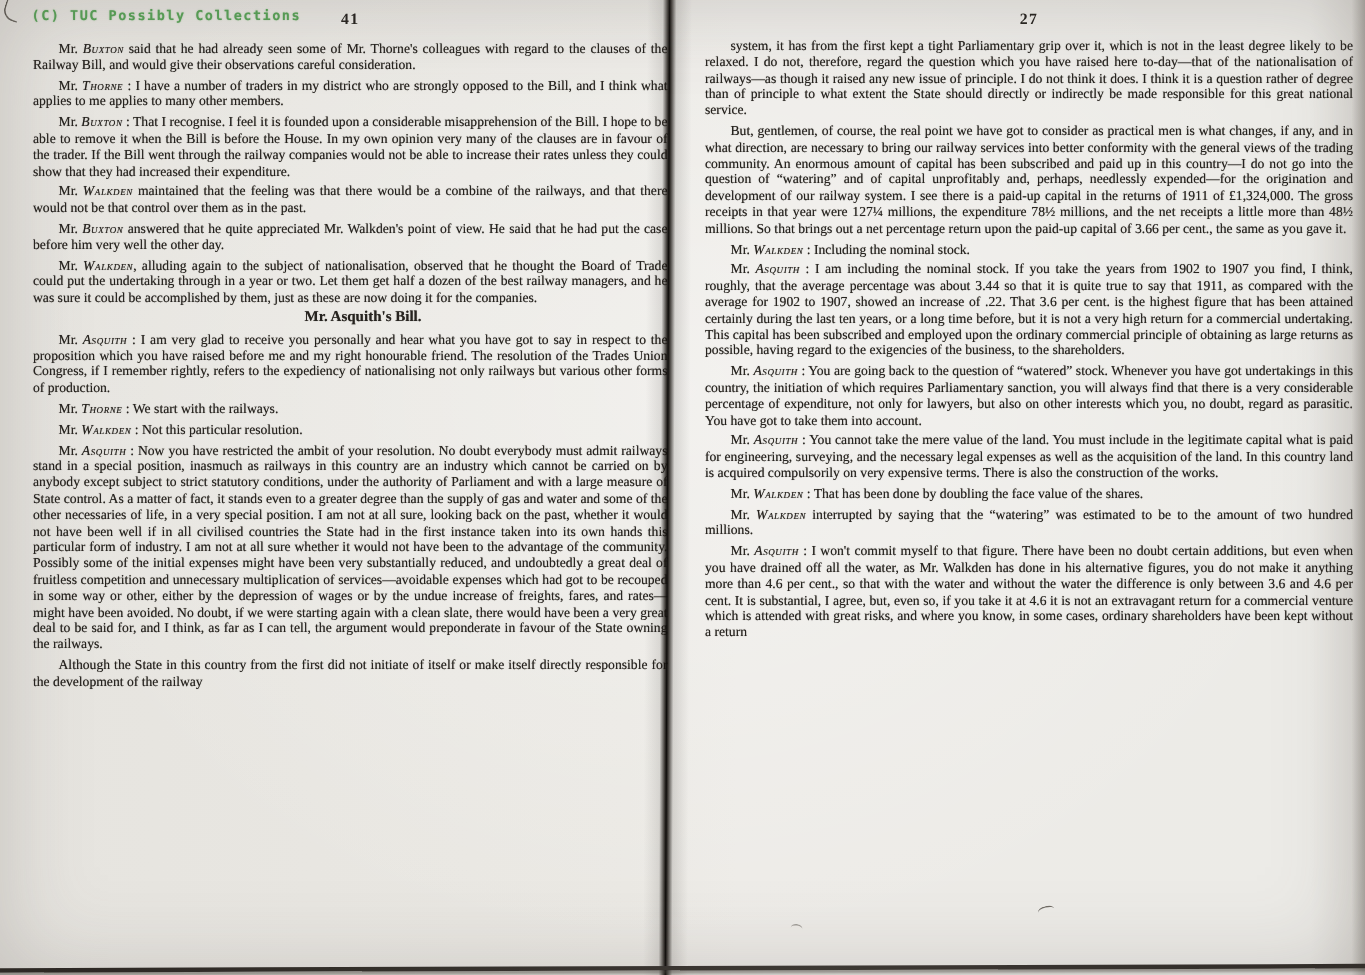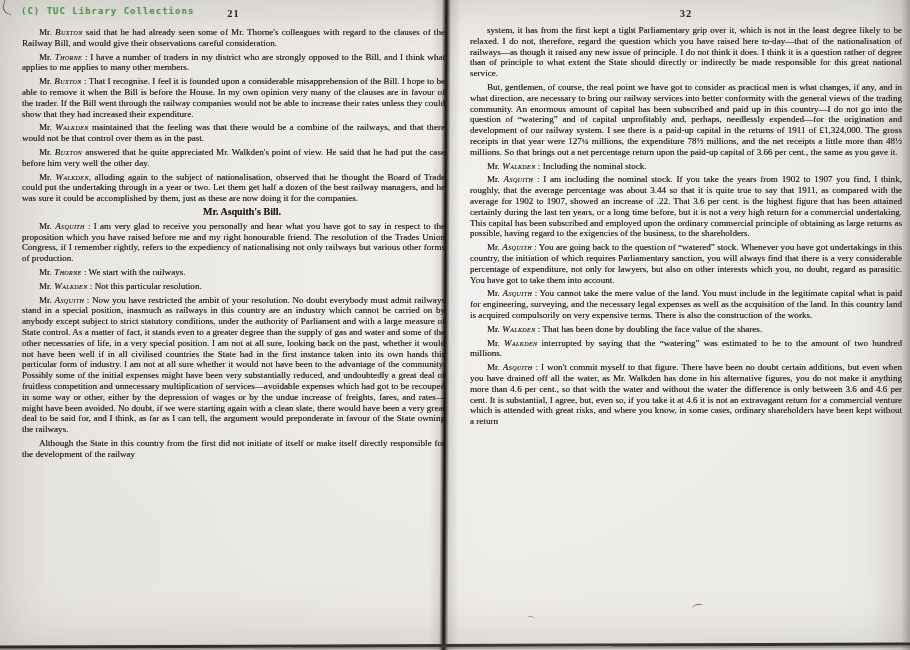--- a/index.html
+++ b/index.html
@@ -76,44 +76,44 @@
     background:linear-gradient(to right,rgba(120,115,108,0),rgba(120,115,108,0.45));
   }
 </style>
 </head>
 <body>
 
 <div class="scan">
 
   <div class="corner-curl"></div>
 
-  <div class="copyright">(C) TUC Library Collections</div>
+  <div class="copyright">(C) TUC Possibly Collections</div>
 
   <div class="page page-left">
-    <div class="pageno">21</div>
+    <div class="pageno">41</div>
     <div class="page-text">
         <p><span>Mr. </span><span class="sc">Buxton</span> said that he had already seen some of Mr. Thorne's colleagues with regard to the clauses of the Railway Bill, and would give their observations careful consideration.</p>
         <p><span>Mr. </span><span class="sc">Thorne</span> : I have a number of traders in my district who are strongly opposed to the Bill, and I think what applies to me applies to many other members.</p>
         <p><span>Mr. </span><span class="sc">Buxton</span> : That I recognise.  I feel it is founded upon a considerable misapprehension of the Bill.  I hope to be able to remove it when the Bill is before the House.  In my own opinion very many of the clauses are in favour of the trader.  If the Bill went through the railway companies would not be able to increase their rates unless they could show that they had increased their expenditure.</p>
         <p><span>Mr. </span><span class="sc">Walkden</span> maintained that the feeling was that there would be a combine of the railways, and that there would not be that control over them as in the past.</p>
         <p><span>Mr. </span><span class="sc">Buxton</span> answered that he quite appreciated Mr. Walkden's point of view.  He said that he had put the case before him very well the other day.</p>
         <p><span>Mr. </span><span class="sc">Walkden</span>, alluding again to the subject of nationalisation, observed that he thought the Board of Trade could put the undertaking through in a year or two.  Let them get half a dozen of the best railway managers, and he was sure it could be accomplished by them, just as these are now doing it for the companies.</p>
         <p class="reply-heading">Mr. Asquith's Bill.</p>
         <p><span>Mr. </span><span class="sc">Asquith</span> : I am very glad to receive you personally and hear what you have got to say in respect to the proposition which you have raised before me and my right honourable friend.  The resolution of the Trades Union Congress, if I remember rightly, refers to the expediency of nationalising not only railways but various other forms of production.</p>
         <p><span>Mr. </span><span class="sc">Thorne</span> : We start with the railways.</p>
         <p><span>Mr. </span><span class="sc">Walkden</span> : Not this particular resolution.</p>
         <p><span>Mr. </span><span class="sc">Asquith</span> : Now you have restricted the ambit of your resolution.  No doubt everybody must admit railways stand in a special position, inasmuch as railways in this country are an industry which cannot be carried on by anybody except subject to strict statutory conditions, under the authority of Parliament and with a large measure of State control.  As a matter of fact, it stands even to a greater degree than the supply of gas and water and some of the other necessaries of life, in a very special position.  I am not at all sure, looking back on the past, whether it would not have been well if in all civilised countries the State had in the first instance taken into its own hands this particular form of industry.  I am not at all sure whether it would not have been to the advantage of the community.  Possibly some of the initial expenses might have been very substantially reduced, and undoubtedly a great deal of fruitless competition and unnecessary multiplication of services—avoidable expenses which had got to be recouped in some way or other, either by the depression of wages or by the undue increase of freights, fares, and rates—might have been avoided.  No doubt, if we were starting again with a clean slate, there would have been a very great deal to be said for, and I think, as far as I can tell, the argument would preponderate in favour of the State owning the railways.</p>
         <p>Although the State in this country from the first did not initiate of itself or make itself directly responsible for the development of the railway</p>
       </div>
   </div>
 
   <div class="gutter"></div>
 
   <div class="page page-right">
-    <div class="pageno">32</div>
+    <div class="pageno">27</div>
     <div class="page-text">
         <p>system, it has from the first kept a tight Parliamentary grip over it, which is not in the least degree likely to be relaxed.  I do not, therefore, regard the question which you have raised here to-day—that of the nationalisation of railways—as though it raised any new issue of principle.  I do not think it does.  I think it is a question rather of degree than of principle to what extent the State should directly or indirectly be made responsible for this great national service.</p>
         <p>But, gentlemen, of course, the real point we have got to consider as practical men is what changes, if any, and in what direction, are necessary to bring our railway services into better conformity with the general views of the trading community.  An enormous amount of capital has been subscribed and paid up in this country—I do not go into the question of “watering” and of capital unprofitably and, perhaps, needlessly expended—for the origination and development of our railway system.  I see there is a paid-up capital in the returns of 1911 of £1,324,000.  The gross receipts in that year were 127¼ millions, the expenditure 78½ millions, and the net receipts a little more than 48½ millions.  So that brings out a net percentage return upon the paid-up capital of 3.66 per cent., the same as you gave it.</p>
         <p><span>Mr. </span><span class="sc">Walkden</span> : Including the nominal stock.</p>
         <p><span>Mr. </span><span class="sc">Asquith</span> : I am including the nominal stock.  If you take the years from 1902 to 1907 you find, I think, roughly, that the average percentage was about 3.44 so that it is quite true to say that 1911, as compared with the average for 1902 to 1907, showed an increase of .22.  That 3.6 per cent. is the highest figure that has been attained certainly during the last ten years, or a long time before, but it is not a very high return for a commercial undertaking.  This capital has been subscribed and employed upon the ordinary commercial principle of obtaining as large returns as possible, having regard to the exigencies of the business, to the shareholders.</p>
         <p><span>Mr. </span><span class="sc">Asquith</span> : You are going back to the question of “watered” stock. Whenever you have got undertakings in this country, the initiation of which requires Parliamentary sanction, you will always find that there is a very considerable percentage of expenditure, not only for lawyers, but also on other interests which you, no doubt, regard as parasitic.  You have got to take them into account.</p>
         <p><span>Mr. </span><span class="sc">Asquith</span> : You cannot take the mere value of the land.  You must include in the legitimate capital what is paid for engineering, surveying, and the necessary legal expenses as well as the acquisition of the land.  In this country land is acquired compulsorily on very expensive terms.  There is also the construction of the works.</p>
         <p><span>Mr. </span><span class="sc">Walkden</span> : That has been done by doubling the face value of the shares.</p>
         <p><span>Mr. </span><span class="sc">Walkden</span> interrupted by saying that the “watering” was estimated to be to the amount of two hundred millions.</p>
         <p><span>Mr. </span><span class="sc">Asquith</span> : I won't commit myself to that figure.  There have been no doubt certain additions, but even when you have drained off all the water, as Mr. Walkden has done in his alternative figures, you do not make it anything more than 4.6 per cent., so that with the water and without the water the difference is only between 3.6 and 4.6 per cent.  It is substantial, I agree, but, even so, if you take it at 4.6 it is not an extravagant return for a commercial venture which is attended with great risks, and where you know, in some cases, ordinary shareholders have been kept without a return</p>

